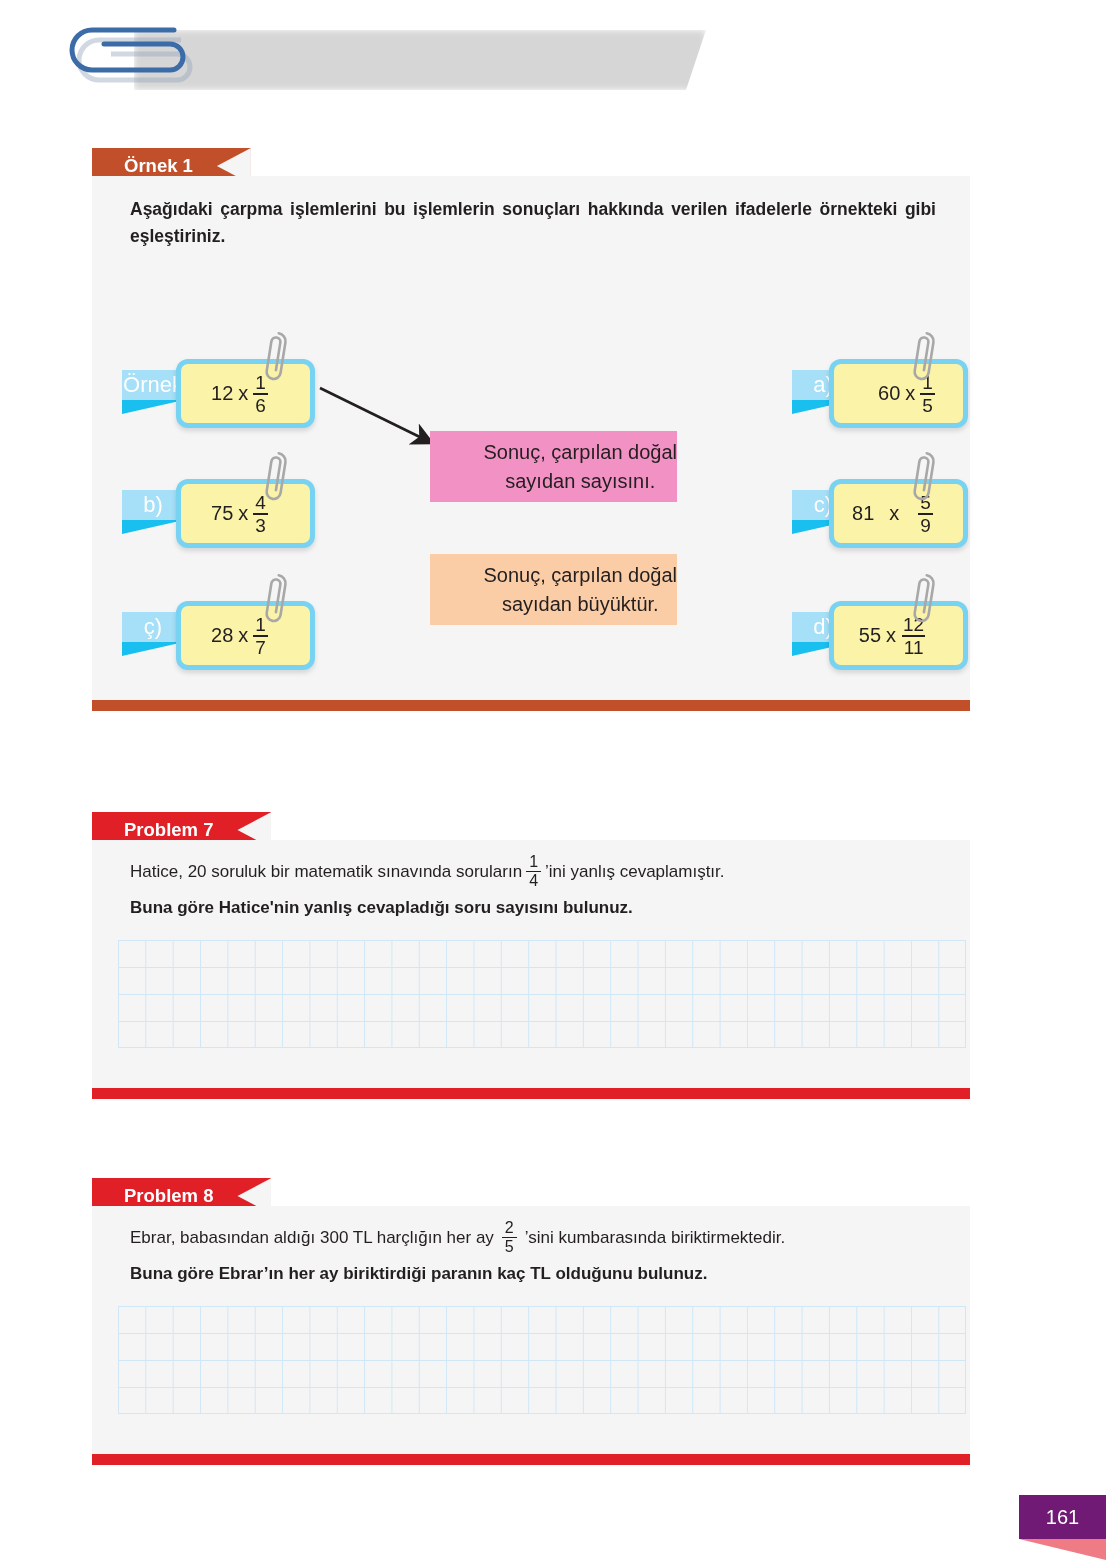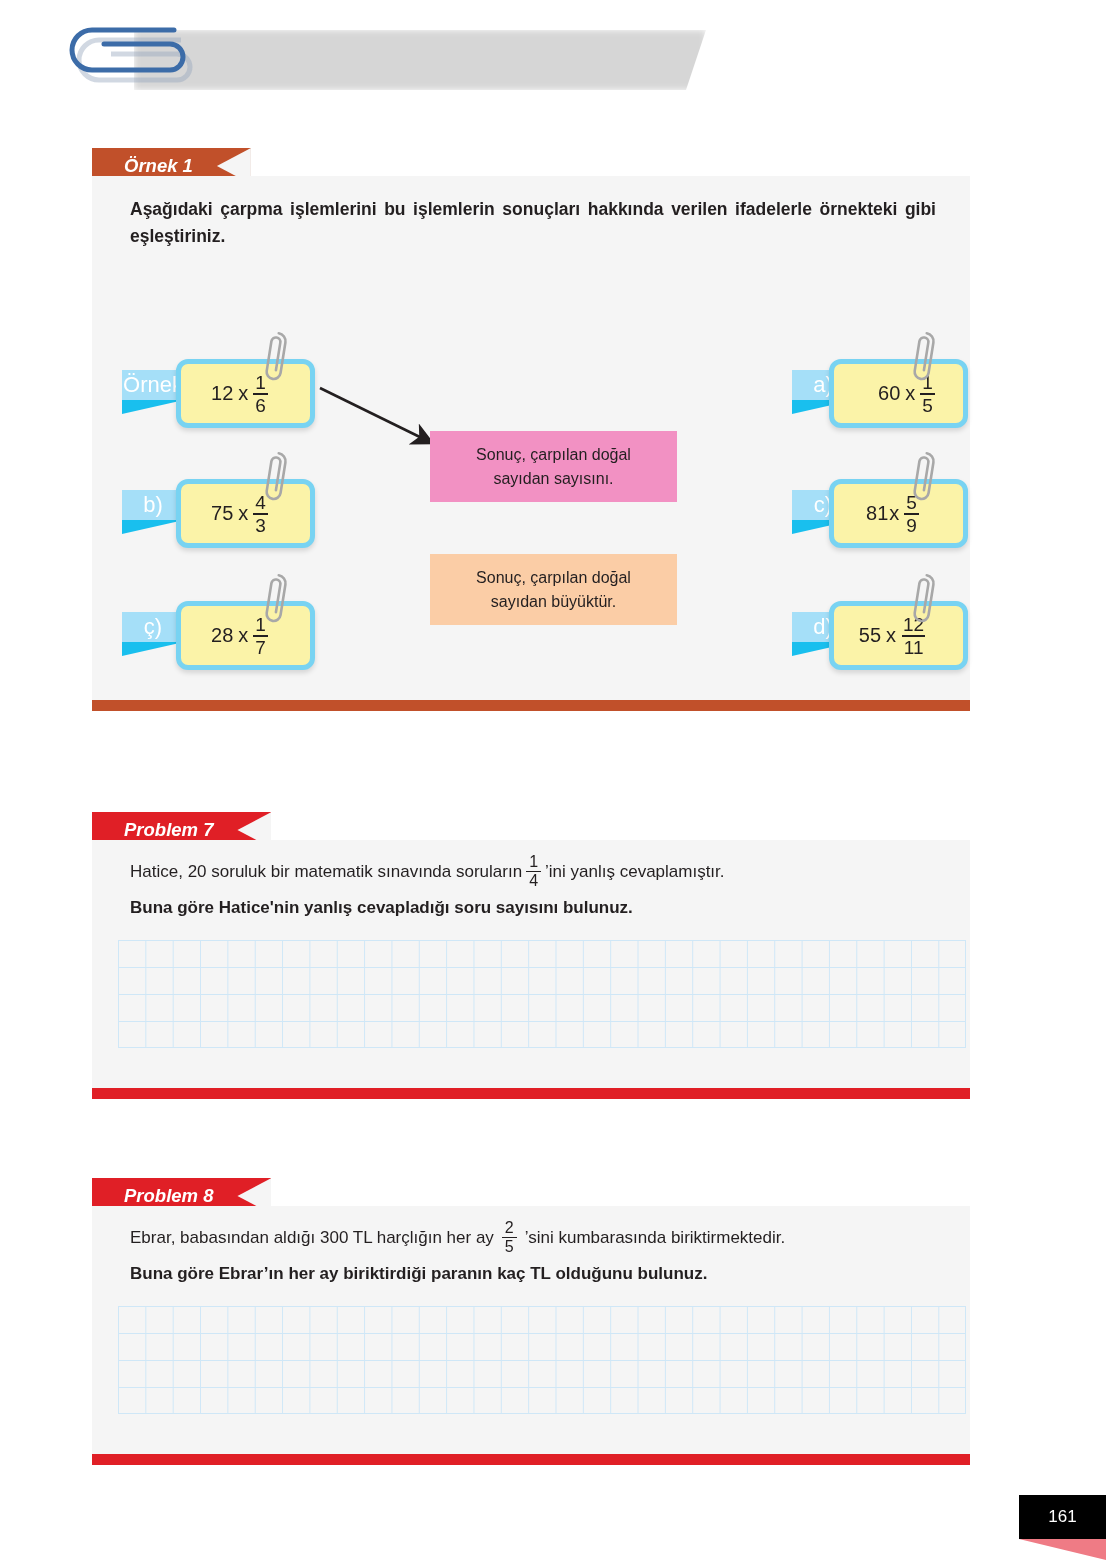--- a/index.html
+++ b/index.html
@@ -55,21 +55,20 @@
   
   .section {
     position: absolute;
     left: 92px;
     width: 878px;
   }
   .ribbon {
     position: relative;
     height: 24px;
     display: inline-block;
-    font-style: italic;
   }
   .ribbon-body {
     position: relative;
     height: 36px;
     padding: 0 58px 0 32px;
     display: flex;
     align-items: center;
     color: #ffffff;
     font-size: 18.5px;
     font-weight: bold;
@@ -142,21 +141,21 @@
     z-index: 3;
   }
   .card-expr {
     font-size: 20px;
     display: flex;
     align-items: center;
     gap: 5px;
     white-space: nowrap;
     transform: translateX(-6px);
   }
-  .card-expr.tight { gap: 1px; }
+  .card-expr.tight { gap: 15px; }
   .frac {
     display: inline-flex;
     flex-direction: column;
     align-items: center;
     line-height: 1;
     font-size: 19px;
   }
   .frac .num { padding: 0 2px 1px; }
   .frac .den { padding: 1px 2px 0; border-top: 2px solid #231f20; }
 
@@ -192,23 +191,23 @@
     z-index: 4;
     pointer-events: none;
   }
 
   
   .result-box {
     position: absolute;
     width: 247px; height: 71px;
     display: flex;
     align-items: center;
-    justify-content: center;
+    justify-content: flex-end;
     text-align: center;
-    font-size: 16px;
+    font-size: 20px;
     line-height: 1.45;
     z-index: 3;
   }
   .result-pink { background: #f291c3; }
   .result-peach { background: #fbcda6; }
 
   .arrow-svg {
     position: absolute;
     left: 0; top: 0;
     width: 878px; height: 524px;
@@ -270,26 +269,26 @@
   
   .pagenum-wrap {
     position: absolute;
     left: 1019px; top: 1495px;
     width: 87px; height: 65px;
   }
   .pagenum-box {
     position: absolute;
     left: 0; top: 0;
     width: 87px; height: 44px;
-    background: #000000;
+    background: #701a75;
     display: flex;
     align-items: center;
     justify-content: center;
     color: #ffffff;
-    font-size: 17px;
+    font-size: 20px;
   }
   .pagenum-tail {
     position: absolute;
     left: 0; top: 44px;
     width: 87px; height: 21px;
     background: #ef7b85;
     clip-path: polygon(0 0, 100% 0, 100% 100%);
   }
 </style>
 </head>

